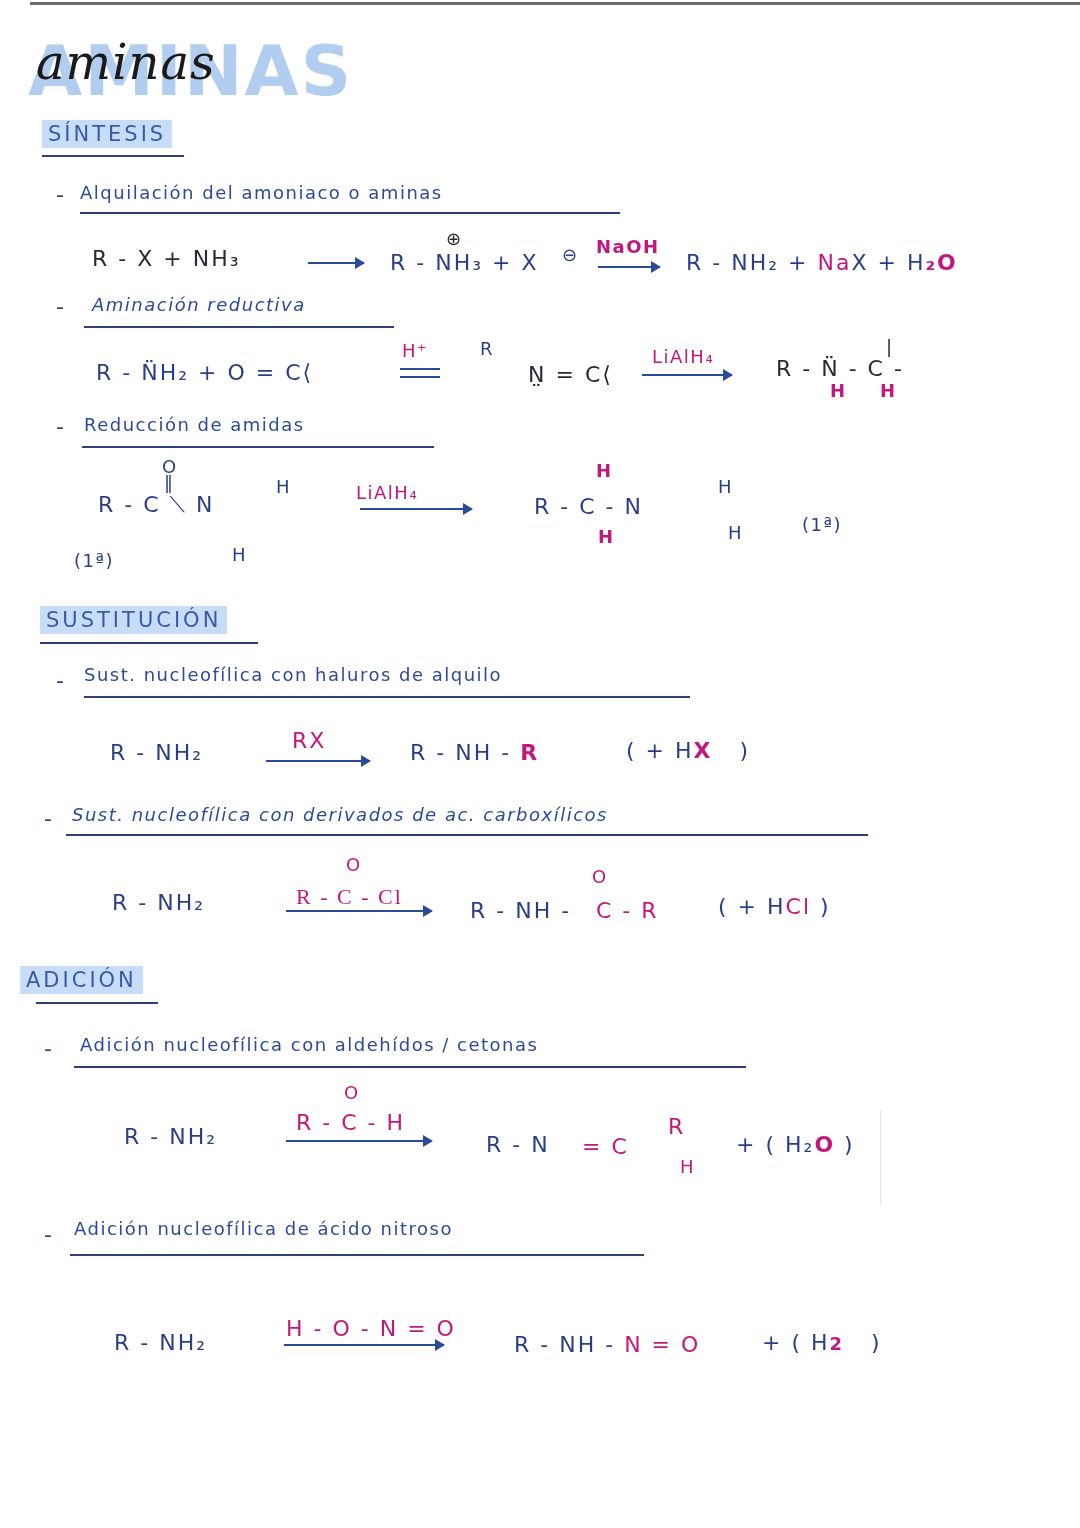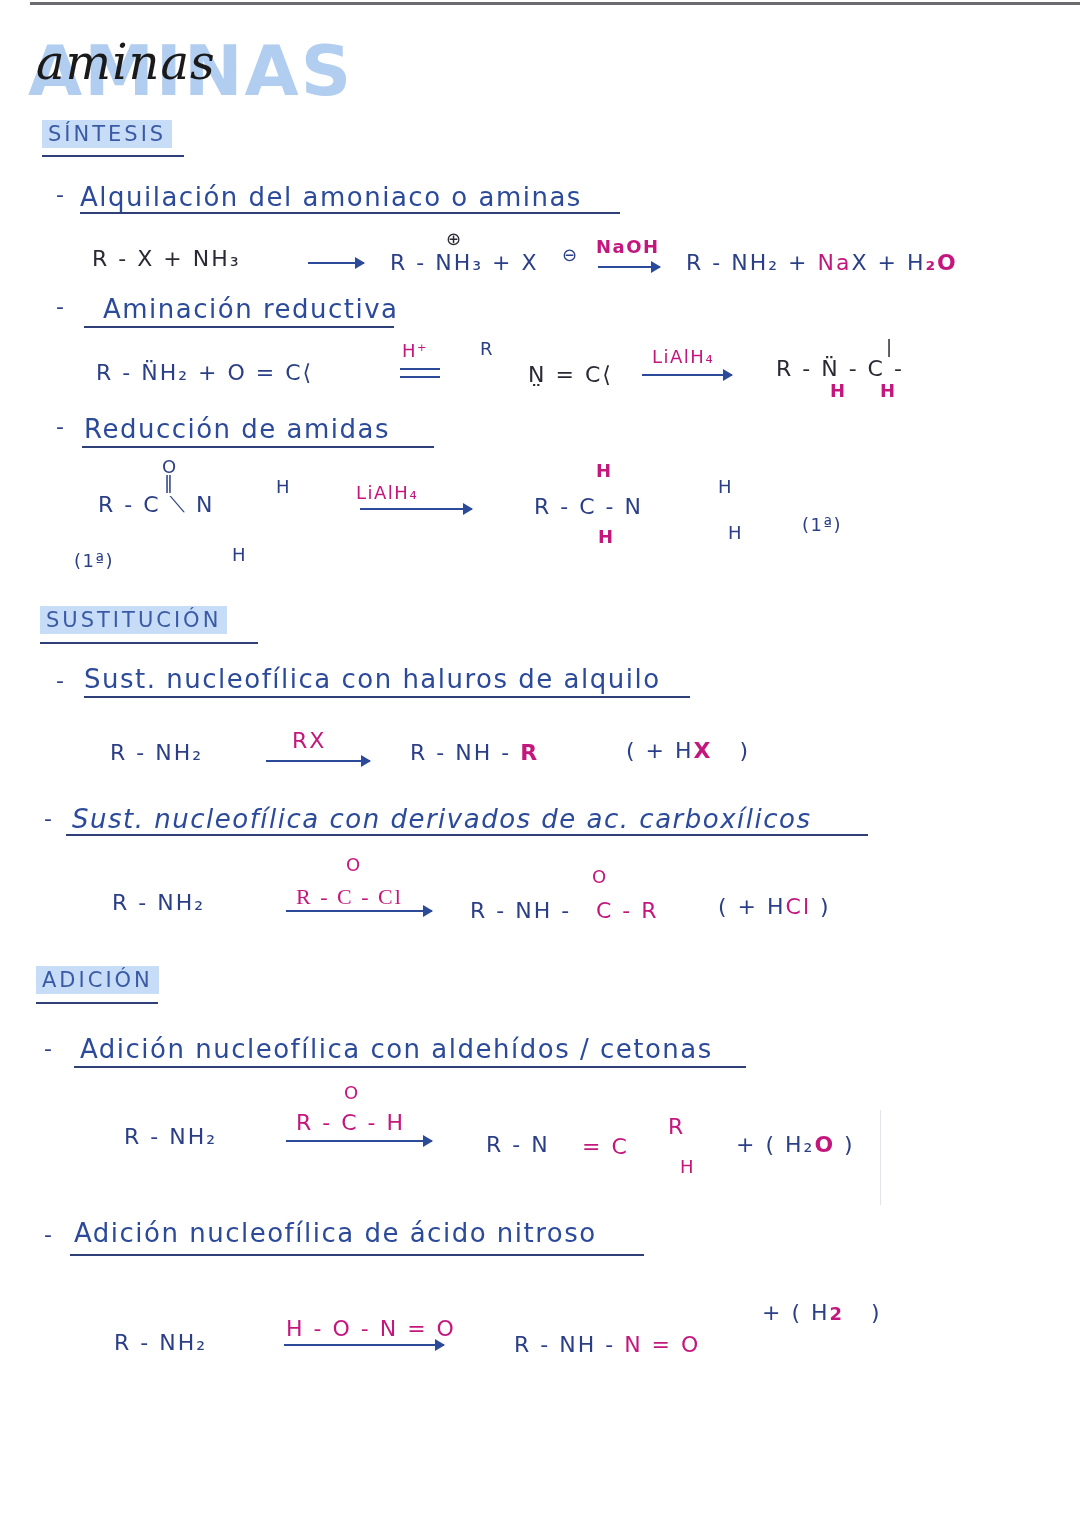--- a/index.html
+++ b/index.html
@@ -17,21 +17,21 @@
   }
   .title-script {
     position: absolute; left: 36px; top: 34px; font-family: "DejaVu Serif", serif; font-style: italic;
     font-size: 48px; color: #1a1a1a; letter-spacing: 1px;
   }
   .section {
     position: absolute; font-size: 21px; letter-spacing: 3px; padding: 2px 6px;
     background: #c7dcf6; color: #3b5aa6;
   }
   .section-rule { position: absolute; height: 2px; background: #2f3f78; }
-  .sub { position: absolute; font-size: 26px; letter-spacing: 1.5px; color: #2b4a9a; white-space: nowrap; }
+  .sub { position: absolute; font-size: 18px; letter-spacing: 1.5px; color: #2b4a9a; white-space: nowrap; }
   .sub-rule { position: absolute; height: 2px; background: #2f3f78; }
   .dash { position: absolute; font-size: 22px; color: #2b3f86; }
   .eq { font-size: 22px; letter-spacing: 2px; }
   .small { font-size: 18px; letter-spacing: 1.5px; }
   .arrow { position: absolute; height: 2px; background: #2b4a9a; }
   .arrow::after {
     content: ""; position: absolute; right: -1px; top: -5px; width: 0; height: 0;
     border-top: 6px solid transparent; border-bottom: 6px solid transparent; border-left: 10px solid #2b4a9a;
   }
   .eqarrow { position: absolute; width: 40px; height: 14px; }
@@ -61,21 +61,21 @@
 <div class="abs small black" style="left:446px; top:228px;">⊕</div>
 <div class="abs small" style="left:562px; top:244px;">⊖</div>
 <div class="abs small pink" style="left:596px; top:236px; font-weight:bold;text-align:right;">NaOH</div>
 <div class="arrow" style="left:598px; top:266px; width:62px;"></div>
 <div class="abs eq" style="left:686px; top:250px;">
   <span>R - NH₂  +</span>
   <span class="pink" style="font-weight:normal;">Na</span><span>X + H</span><span class="pink" style="font-weight:bold;">₂</span><span class="pink" style="font-weight:bold;">O</span>
 </div>
 
 <div class="dash" style="left:56px; top:294px;">-</div>
-<div class="sub" style="left:103px; top:294px;">Aminación reductiva</div>
+<div class="sub" style="left:92px; top:294px;font-style:italic;">Aminación reductiva</div>
 <div class="sub-rule" style="left:84px; top:326px; width:310px;"></div>
 
 <div class="abs eq" style="left:96px; top:360px;">R - N̈H₂  +  O = C⟨</div>
 <div class="abs small pink" style="left:402px; top:340px;">H⁺</div>
 <div class="eqarrow" style="left:400px; top:366px;">
     <div class="top"></div>
     <div class="bot"></div>
   </div>
 <div class="abs small" style="left:480px; top:338px;">R</div>
 <div class="abs eq black" style="left:528px; top:362px;">N̤  =  C⟨</div>
@@ -131,21 +131,21 @@
 <div class="abs small pink" style="left:346px; top:854px;">O</div>
 <div class="abs eq pink" style="left:296px; top:884px;font-family:Liberation Serif, serif;">R - C - Cl</div>
 <div class="arrow" style="left:286px; top:910px; width:146px;"></div>
 <div class="abs eq" style="left:470px; top:898px;">R - NH -</div>
 <div class="abs small pink" style="left:592px; top:866px;">O</div>
 <div class="abs eq pink" style="left:596px; top:898px;">C - R</div>
 <div class="abs eq" style="left:718px; top:894px;">
   <span>( + H</span><span class="pink">Cl</span>&nbsp;<span>)</span>
 </div>
 
-<div class="section" style="left:36px; top:966px;">ADICIÓN</div>
+<div class="section" style="left:20px; top:966px;">ADICIÓN</div>
 <div class="section-rule" style="left:36px; top:1002px; width:122px;"></div>
 
 <div class="dash" style="left:44px; top:1036px;">-</div>
 <div class="sub" style="left:80px; top:1034px;">Adición nucleofílica con aldehídos / cetonas</div>
 <div class="sub-rule" style="left:74px; top:1066px; width:672px;"></div>
 
 <div class="abs eq" style="left:124px; top:1124px;">R - NH₂</div>
 <div class="abs small pink" style="left:344px; top:1082px;">O</div>
 <div class="abs eq pink" style="left:296px; top:1110px;">R - C - H</div>
 <div class="arrow" style="left:286px; top:1140px; width:146px;"></div>
@@ -162,15 +162,15 @@
 <div class="sub" style="left:74px; top:1218px;">Adición nucleofílica de ácido nitroso</div>
 <div class="sub-rule" style="left:70px; top:1254px; width:574px;"></div>
 
 <div class="abs eq" style="left:114px; top:1330px;">R - NH₂</div>
 <div class="abs eq pink" style="left:286px; top:1316px;">H - O - N = O</div>
 <div class="arrow" style="left:284px; top:1344px; width:160px;"></div>
 <div class="abs eq" style="left:514px; top:1332px;">
   <span>R - NH -</span>
   <span class="pink">N = O</span>
 </div>
-<div class="abs eq" style="left:762px; top:1300px;">
+<div class="abs eq" style="left:762px; top:1330px;">
   <span>+ ( H</span><span class="pink" style="font-weight:bold; font-size:18px;">2</span>&nbsp;&nbsp;&nbsp;<span>)</span>
 </div>
 
 </body></html>

